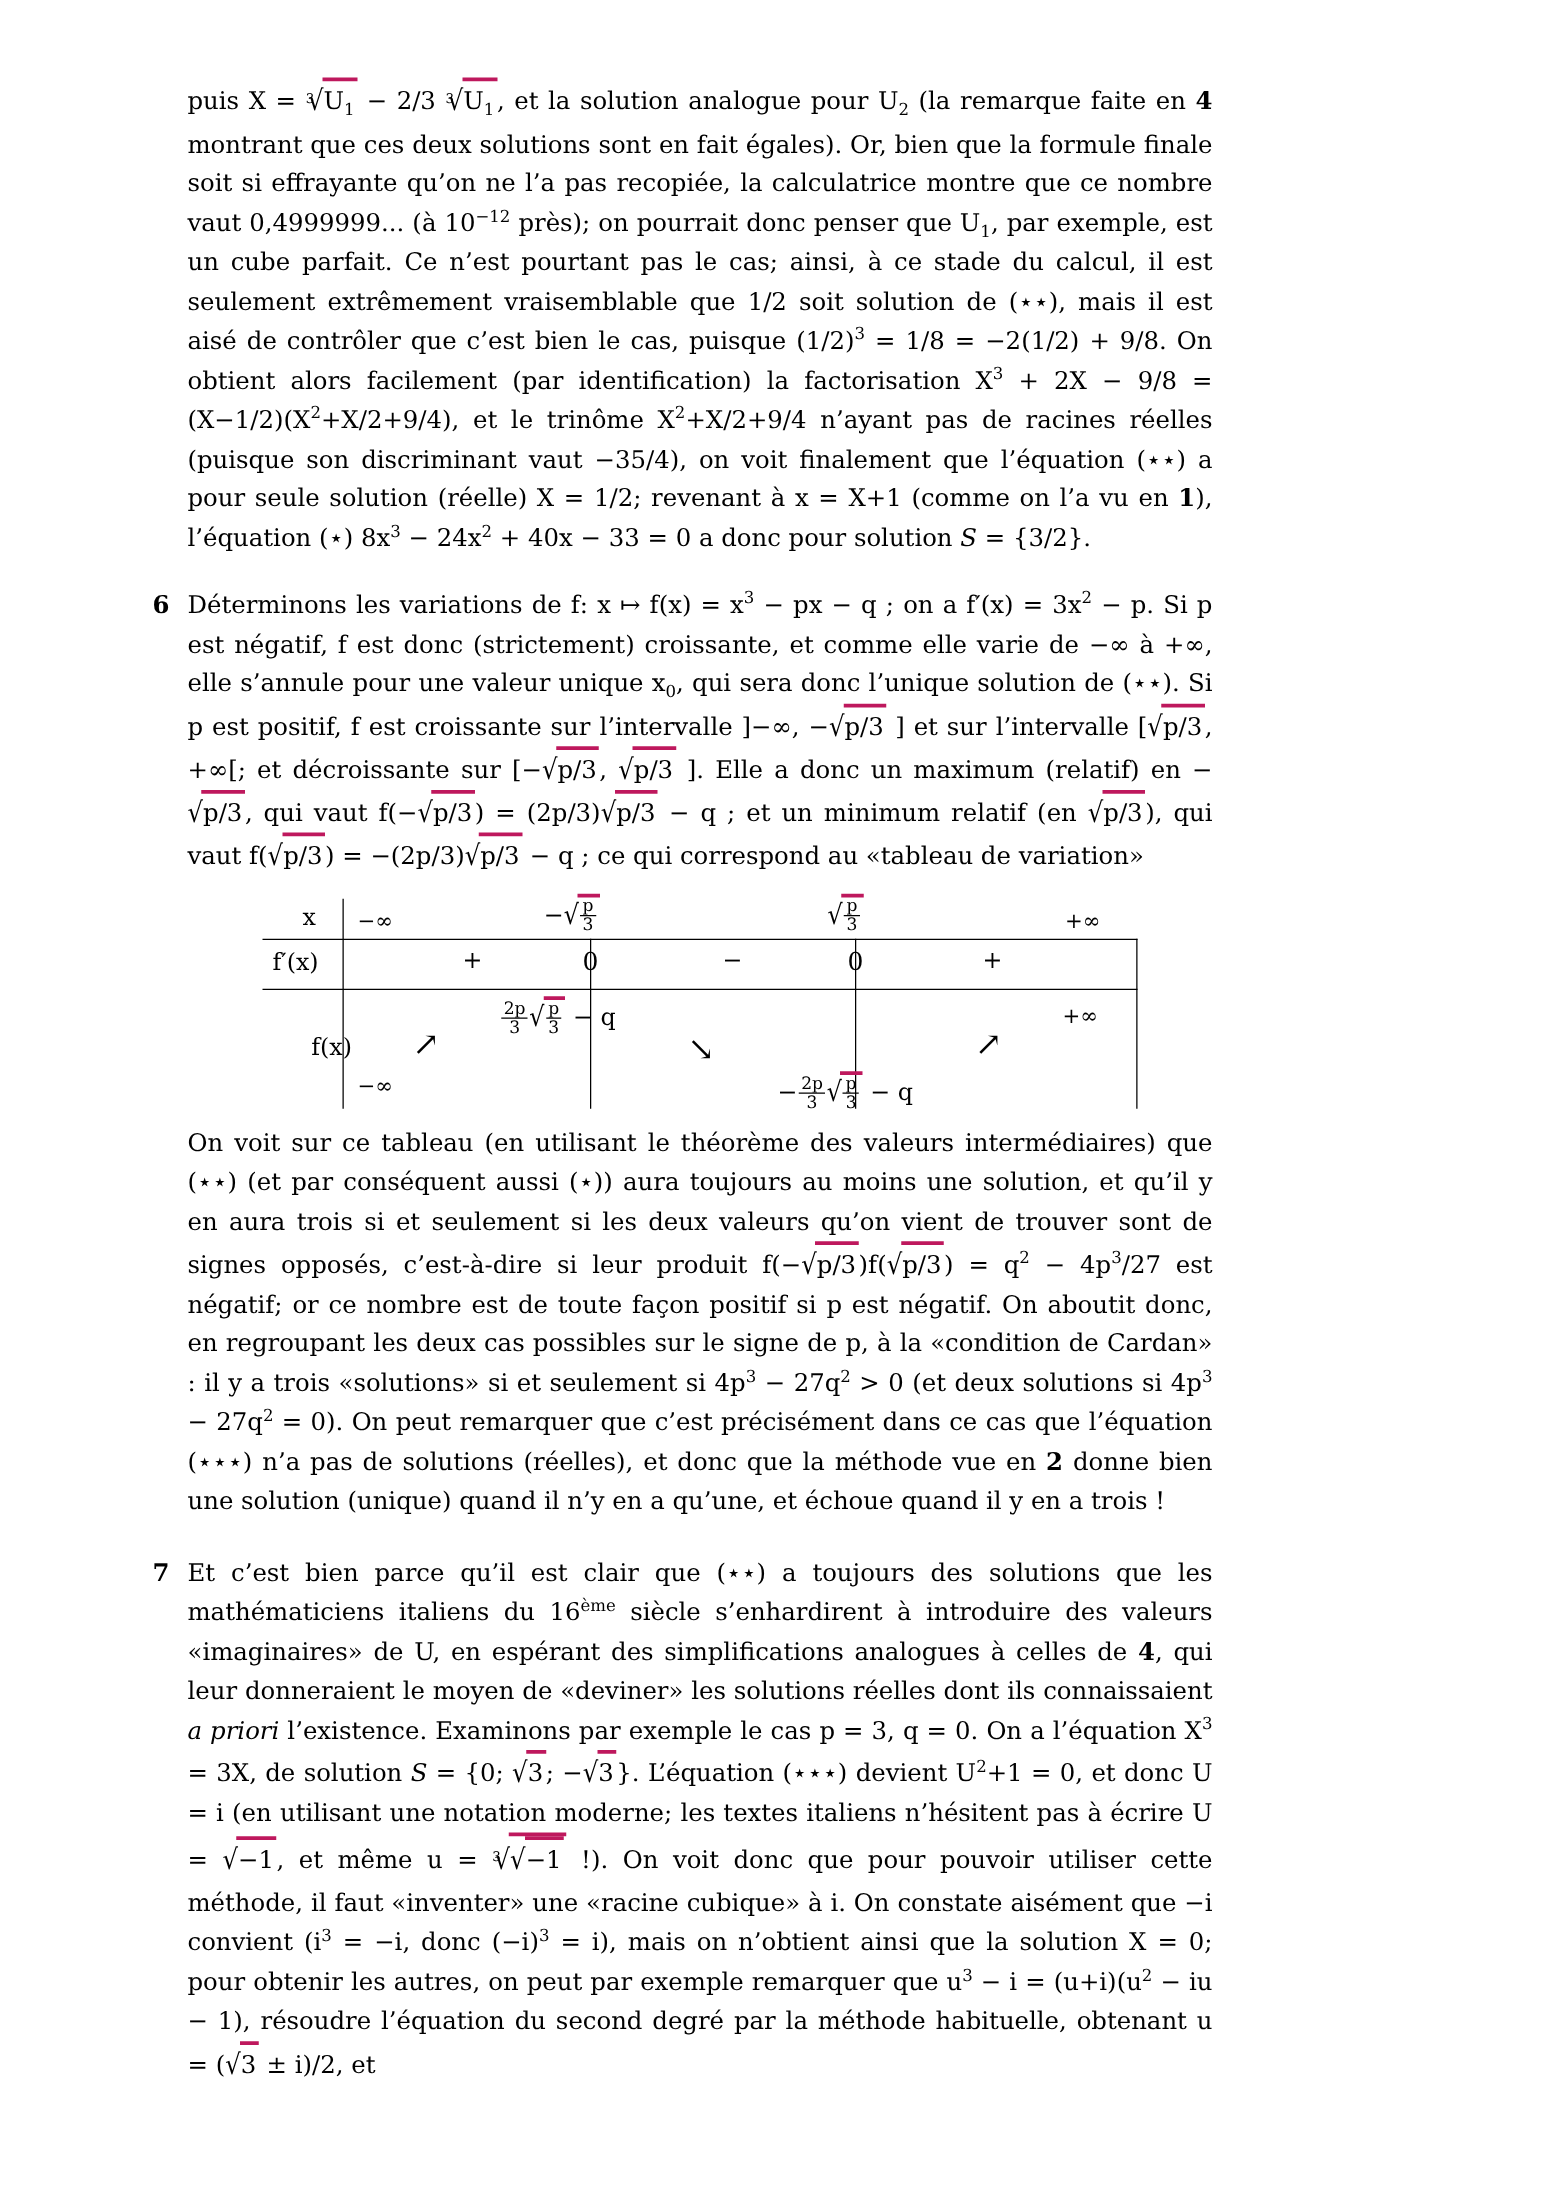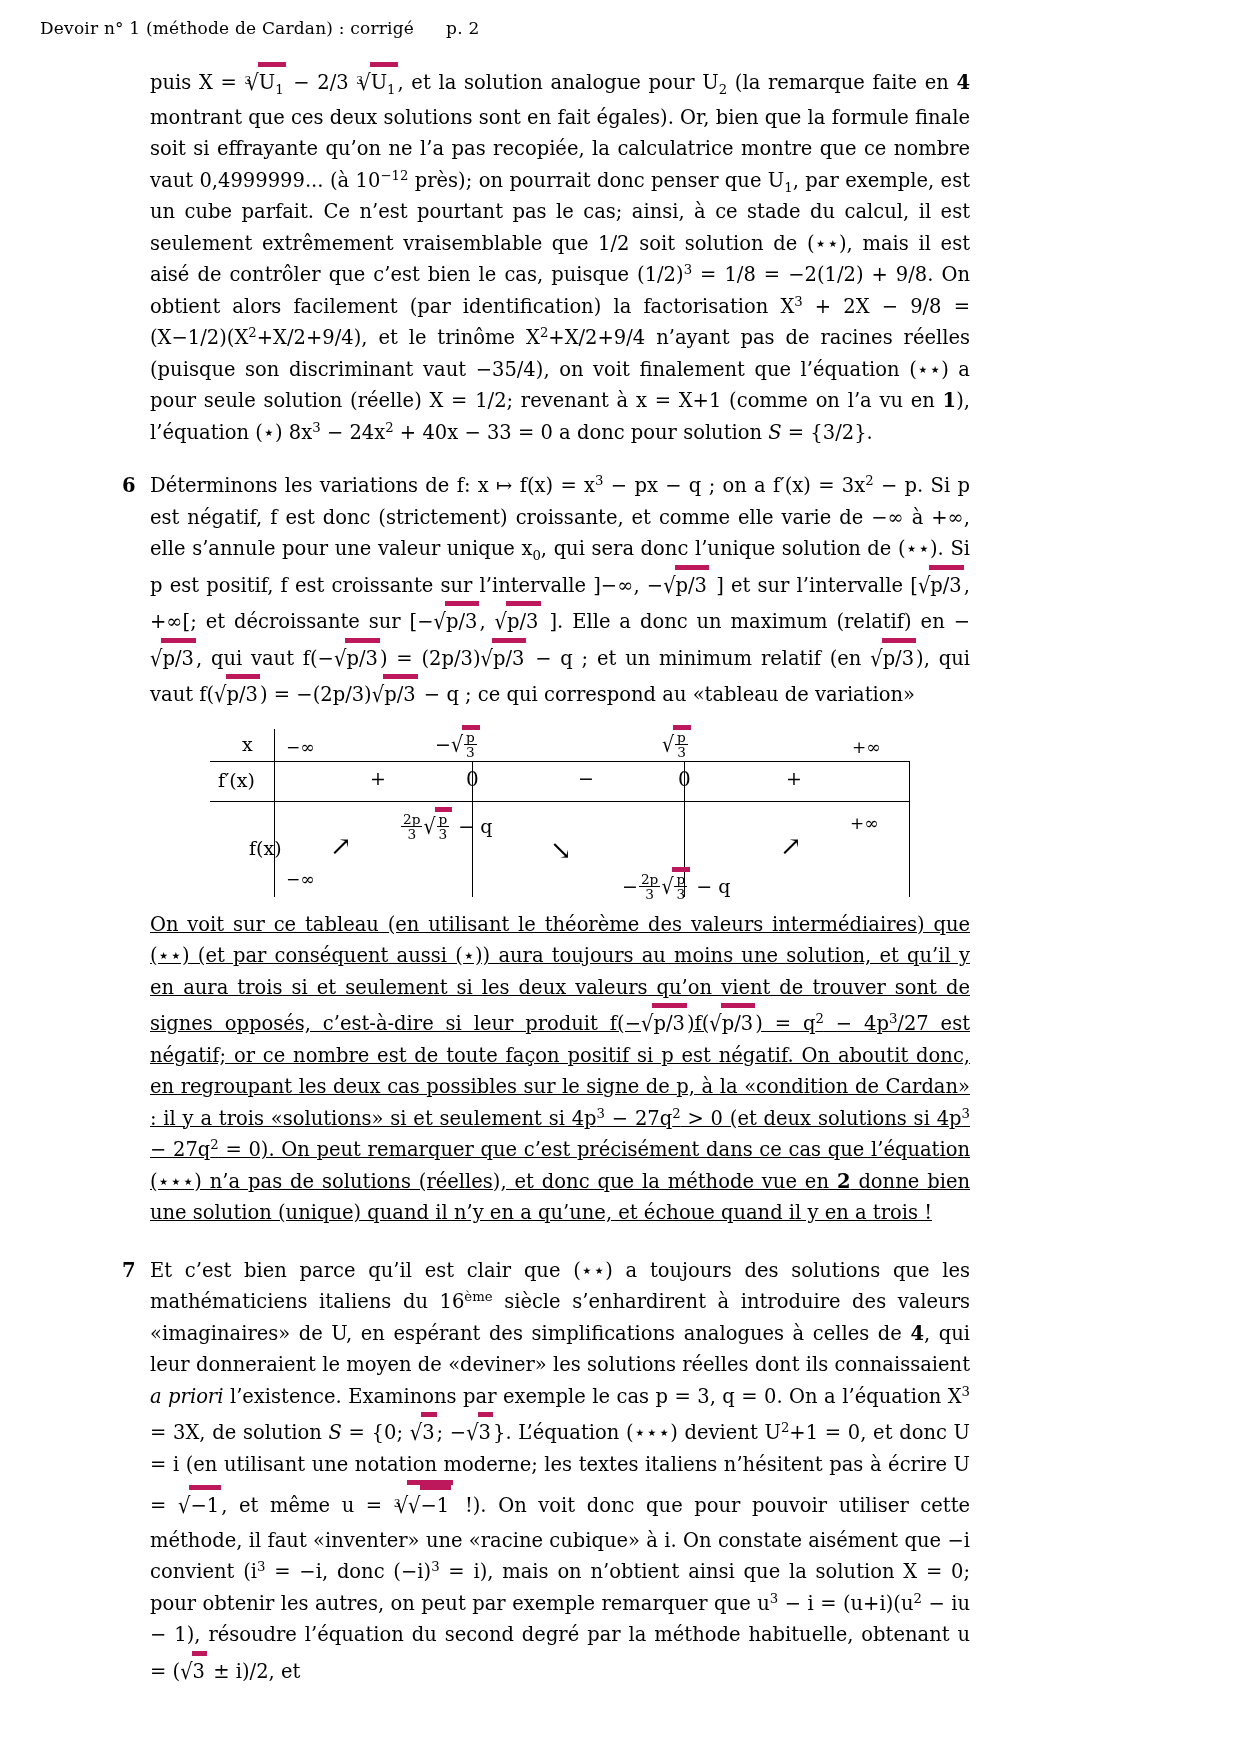--- a/index.html
+++ b/index.html
@@ -50,21 +50,21 @@
     margin-top: 22px;
   }
   .item .num {
     position: absolute;
     left: -28px;
     top: 0;
     font-weight: bold;
     font-size: 19.5px;
     line-height: 31.5px;
   }
-  .blk { margin-top: 22px; text-decoration: underline; }
+  .blk { margin-top: 22px; }
   i { font-style: italic; }
   b { font-weight: bold; }
   sup { font-size: 0.68em; vertical-align: super; line-height: 0; }
   sub { font-size: 0.68em; vertical-align: sub; line-height: 0; }
 
   
   .frac {
     display: inline-block;
     vertical-align: -0.45em;
     text-align: center;
@@ -73,21 +73,21 @@
     margin: 0 1px;
   }
   .frac .top { display: block; padding: 0 2px; }
   .frac .bot { display: block; border-top: 1px solid #000; padding: 0 2px; }
 
   
   .sqrt { display: inline-block; white-space: nowrap; }
   .sqrt .rad { display: inline-block; transform: scaleY(1.15); }
   .sqrt .body {
     display: inline-block;
-    border-top: 5px solid #be185d;
+    border-top: 3px solid #be185d;
     padding: 0 2px 0 1px;
     margin-left: -1px;
   }
   .cbrt { display: inline-block; white-space: nowrap; position: relative; }
   .cbrt .idx { font-size: 0.55em; position: relative; top: -0.5em; margin-right: -5px; }
 
   
   .vartable {
     position: relative;
     margin: 18px auto 10px auto;
@@ -117,23 +117,20 @@
   .zeroslash {
     position: absolute;
     font-size: 20px;
   }
 </style>
 </head>
 <body>
 
 <div class="page">
 
-  <div class="header">
-    <span>Devoir n° 1 (méthode de Cardan) : corrigé</span><span class="spacer"></span><span>p. 2</span>
-  </div>
 
   <div class="content">
 
     <p class="para">puis X = <span class="cbrt"><span class="idx">3</span><span class="sqrt"><span class="rad">√</span><span class="body">U<sub>1</sub></span></span></span> − 2/3 <span class="cbrt"><span class="idx">3</span><span class="sqrt"><span class="rad">√</span><span class="body">U<sub>1</sub></span></span></span>, et la solution analogue pour U<sub>2</sub> (la remarque faite en <b>4</b> montrant que ces deux solutions sont en fait égales). Or, bien que la formule finale soit si effrayante qu’on ne l’a pas recopiée, la calculatrice montre que ce nombre vaut 0,4999999... (à 10<sup>−12</sup> près); on pourrait donc penser que U<sub>1</sub>, par exemple, est un cube parfait. Ce n’est pourtant pas le cas; ainsi, à ce stade du calcul, il est seulement extrêmement vraisemblable que 1/2 soit solution de (⋆⋆), mais il est aisé de contrôler que c’est bien le cas, puisque (1/2)<sup>3</sup> = 1/8 = −2(1/2) + 9/8. On obtient alors facilement (par identification) la factorisation X<sup>3</sup> + 2X − 9/8 = (X−1/2)(X<sup>2</sup>+X/2+9/4), et le trinôme X<sup>2</sup>+X/2+9/4 n’ayant pas de racines réelles (puisque son discriminant vaut −35/4), on voit finalement que l’équation (⋆⋆) a pour seule solution (réelle) X = 1/2; revenant à x = X+1 (comme on l’a vu en <b>1</b>), l’équation (⋆) 8x<sup>3</sup> − 24x<sup>2</sup> + 40x − 33 = 0 a donc pour solution <i>S</i> = {3/2}.</p>
 
     <div class="item">
       <span class="num">6</span>
       <p class="para">Déterminons les variations de f: x ↦ f(x) = x<sup>3</sup> − px − q ; on a f′(x) = 3x<sup>2</sup> − p. Si p est négatif, f est donc (strictement) croissante, et comme elle varie de −∞ à +∞, elle s’annule pour une valeur unique x<sub>0</sub>, qui sera donc l’unique solution de (⋆⋆). Si p est positif, f est croissante sur l’intervalle ]−∞, −<span class="sqrt"><span class="rad">√</span><span class="body">p/3</span></span> ] et sur l’intervalle [<span class="sqrt"><span class="rad">√</span><span class="body">p/3</span></span>, +∞[; et décroissante sur [−<span class="sqrt"><span class="rad">√</span><span class="body">p/3</span></span>, <span class="sqrt"><span class="rad">√</span><span class="body">p/3</span></span> ]. Elle a donc un maximum (relatif) en −<span class="sqrt"><span class="rad">√</span><span class="body">p/3</span></span>, qui vaut f(−<span class="sqrt"><span class="rad">√</span><span class="body">p/3</span></span>) = (2p/3)<span class="sqrt"><span class="rad">√</span><span class="body">p/3</span></span> − q ; et un minimum relatif (en <span class="sqrt"><span class="rad">√</span><span class="body">p/3</span></span>), qui vaut f(<span class="sqrt"><span class="rad">√</span><span class="body">p/3</span></span>) = −(2p/3)<span class="sqrt"><span class="rad">√</span><span class="body">p/3</span></span> − q ; ce qui correspond au «tableau de variation»</p>
     </div>
 

